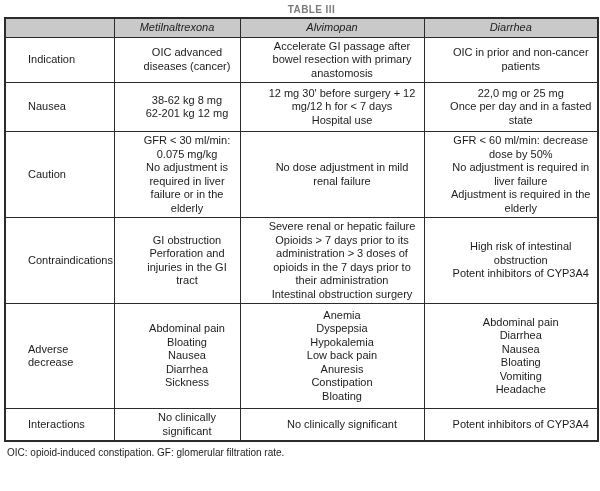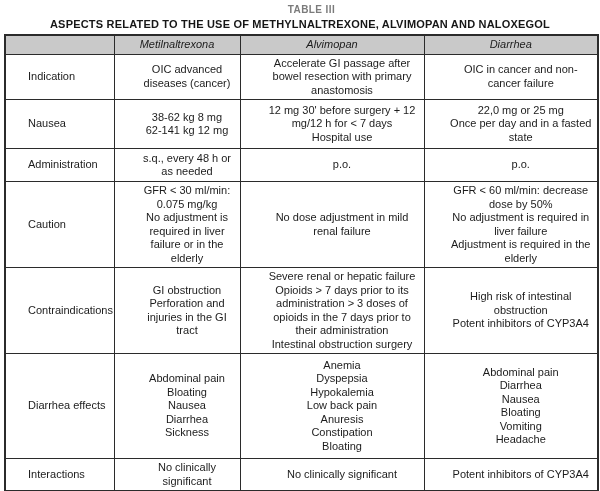--- a/index.html
+++ b/index.html
@@ -70,21 +70,20 @@
     line-height: 12px;
     color: #1c1c1c;
   }
 </style>
 </head>
 <body>
 
 <div class="page">
 
   <div class="table-title">TABLE III</div>
-  <div class="table-subtitle">ASPECTS RELATED TO THE USE OF METHYLNALTREXONE, ALVIMOPAN AND NALOXEGOL</div>
 
   <table class="drug-table">
     <colgroup>
       <col style="width:109px">
       <col style="width:126px">
       <col style="width:184px">
       <col style="width:174px">
     </colgroup>
     <thead>
       <tr>
@@ -92,36 +91,30 @@
         <th>Metilnaltrexona</th>
         <th>Alvimopan</th>
         <th>Diarrhea</th>
       </tr>
     </thead>
     <tbody>
       <tr style="height:45px">
         <td class="row-label">Indication</td>
         <td class="data-cell">OIC advanced diseases (cancer)</td>
         <td class="data-cell">Accelerate GI passage after bowel resection with primary anastomosis</td>
-        <td class="data-cell">OIC in cancer and non-cancer failure</td>
+        <td class="data-cell">OIC in prior and non-cancer patients</td>
       </tr>
       <tr style="height:49px">
         <td class="row-label">Nausea</td>
         <td class="data-cell">38-62 kg 8 mg
-62-141 kg 12 mg</td>
+62-201 kg 12 mg</td>
         <td class="data-cell">12 mg 30' before surgery + 12 mg/12 h for &lt; 7 days
 Hospital use</td>
         <td class="data-cell">22,0 mg or 25 mg
 Once per day and in a fasted state</td>
-      </tr>
-      <tr style="height:33px">
-        <td class="row-label">Administration</td>
-        <td class="data-cell">s.q., every 48 h or as needed</td>
-        <td class="data-cell">p.o.</td>
-        <td class="data-cell">p.o.</td>
       </tr>
       <tr style="height:83px">
         <td class="row-label">Caution</td>
         <td class="data-cell">GFR &lt; 30 ml/min: 0.075 mg/kg
 No adjustment is required in liver failure or in the elderly</td>
         <td class="data-cell">No dose adjustment in mild renal failure</td>
         <td class="data-cell">GFR &lt; 60 ml/min: decrease dose by 50%
 No adjustment is required in liver failure
 Adjustment is required in the elderly</td>
       </tr>
@@ -129,21 +122,21 @@
         <td class="row-label">Contraindications</td>
         <td class="data-cell">GI obstruction
 Perforation and injuries in the GI tract</td>
         <td class="data-cell">Severe renal or hepatic failure
 Opioids &gt; 7 days prior to its administration &gt; 3 doses of opioids in the 7 days prior to their administration
 Intestinal obstruction surgery</td>
         <td class="data-cell">High risk of intestinal obstruction
 Potent inhibitors of CYP3A4</td>
       </tr>
       <tr style="height:105px">
-        <td class="row-label">Diarrhea effects</td>
+        <td class="row-label">Adverse decrease</td>
         <td class="data-cell">Abdominal pain
 Bloating
 Nausea
 Diarrhea
 Sickness</td>
         <td class="data-cell">Anemia
 Dyspepsia
 Hypokalemia
 Low back pain
 Anuresis

